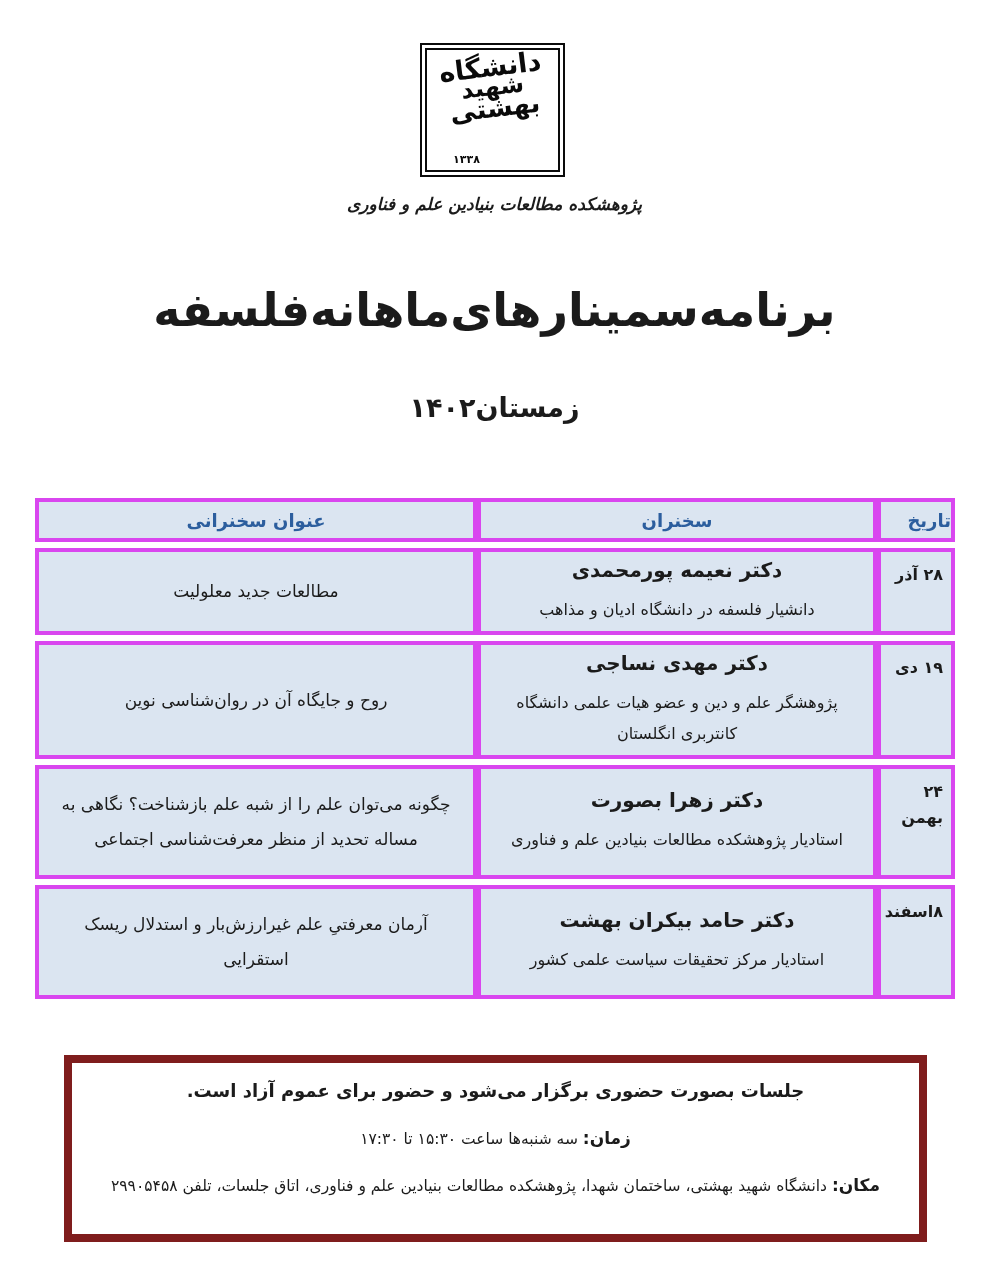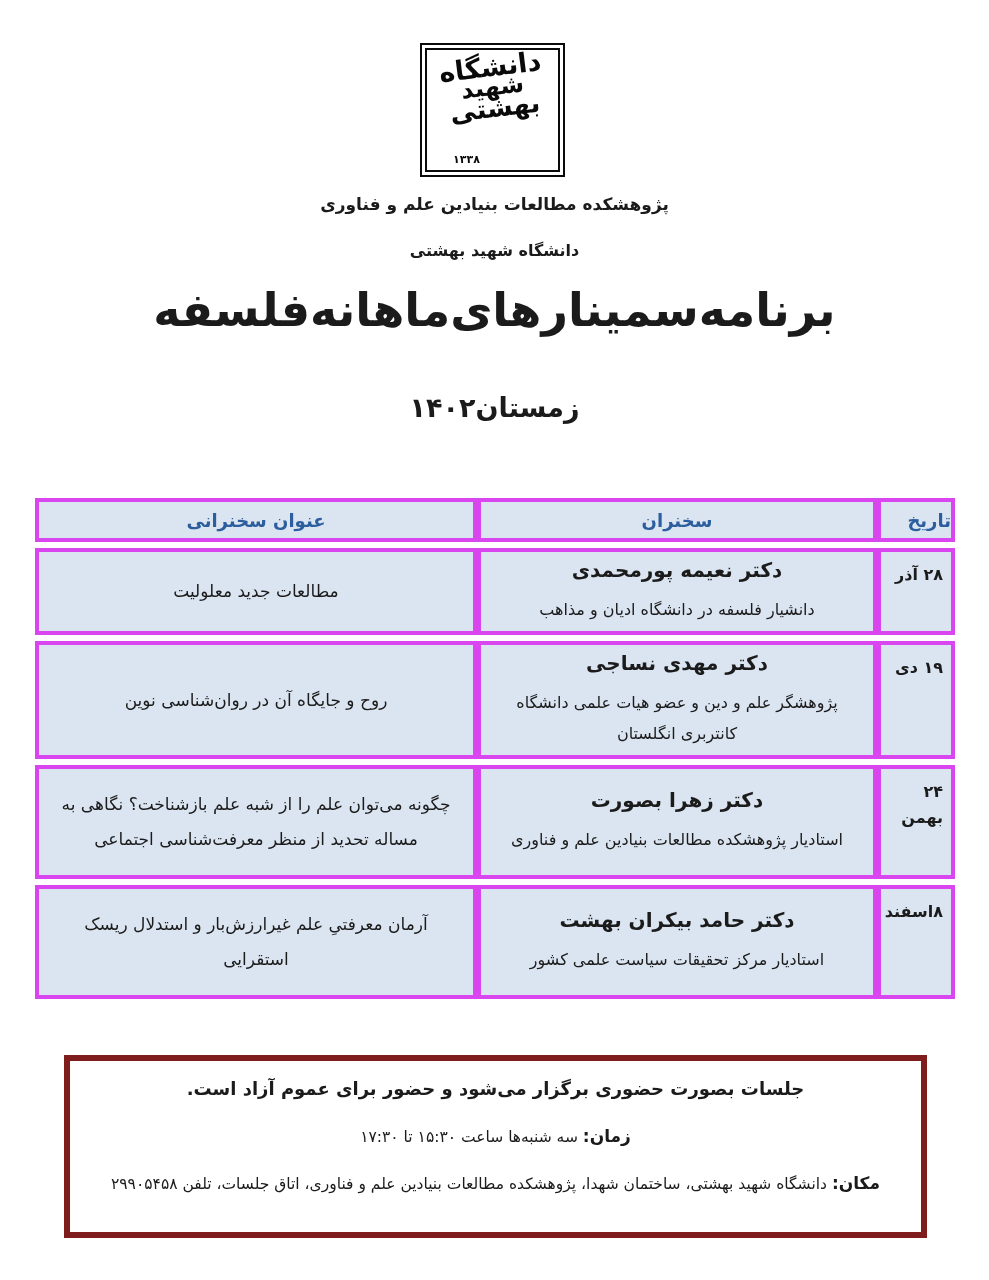--- a/index.html
+++ b/index.html
@@ -63,20 +63,21 @@
     direction: rtl;
   }
 
   
   .institute {
     position: absolute;
     top: 194px; left: 0; right: 0;
     text-align: center;
     font-size: 17px;
     font-weight: bold;
+    font-style: italic;
   }
   .university {
     position: absolute;
     top: 241px; left: 0; right: 0;
     text-align: center;
     font-size: 16px;
     font-weight: bold;
   }
   .main-title {
     position: absolute;
@@ -159,21 +160,21 @@
   tr.r4 td { height: 108px; }
 
   
   .footer-box {
     position: absolute;
     left: 64px;
     top: 1055px;
     width: 863px;
     min-height: 158px;
     box-sizing: border-box;
-    border: 6px solid #7f1d1d;
+    border: 8px solid #7f1d1d;
     background: #ffffff;
     text-align: center;
     padding: 17px 24px 12px 24px;
   }
   .footer-box p {
     margin: 0 0 27px 0;
   }
   .footer-box .notice {
     font-weight: bold;
     font-size: 18px;
@@ -196,21 +197,20 @@
       <div class="logo-cal">
         <span class="l1">دانشگاه</span>
         <span class="l2">شهید</span>
         <span class="l3">بهشتی</span>
       </div>
       <div class="logo-year">۱۳۳۸</div>
     </div>
   </div>
 
   <div class="institute">پژوهشکده مطالعات بنیادین علم و فناوری</div>
-  <div class="university">دانشگاه شهید بهشتی</div>
   <h1 class="main-title">برنامه‌سمینارهای‌ماهانه‌فلسفه</h1>
   <div class="season">زمستان۱۴۰۲</div>
 
   <table class="schedule">
     <colgroup>
       <col style="width:78px">
       <col style="width:400px">
       <col style="width:442px">
     </colgroup>
     <thead>

